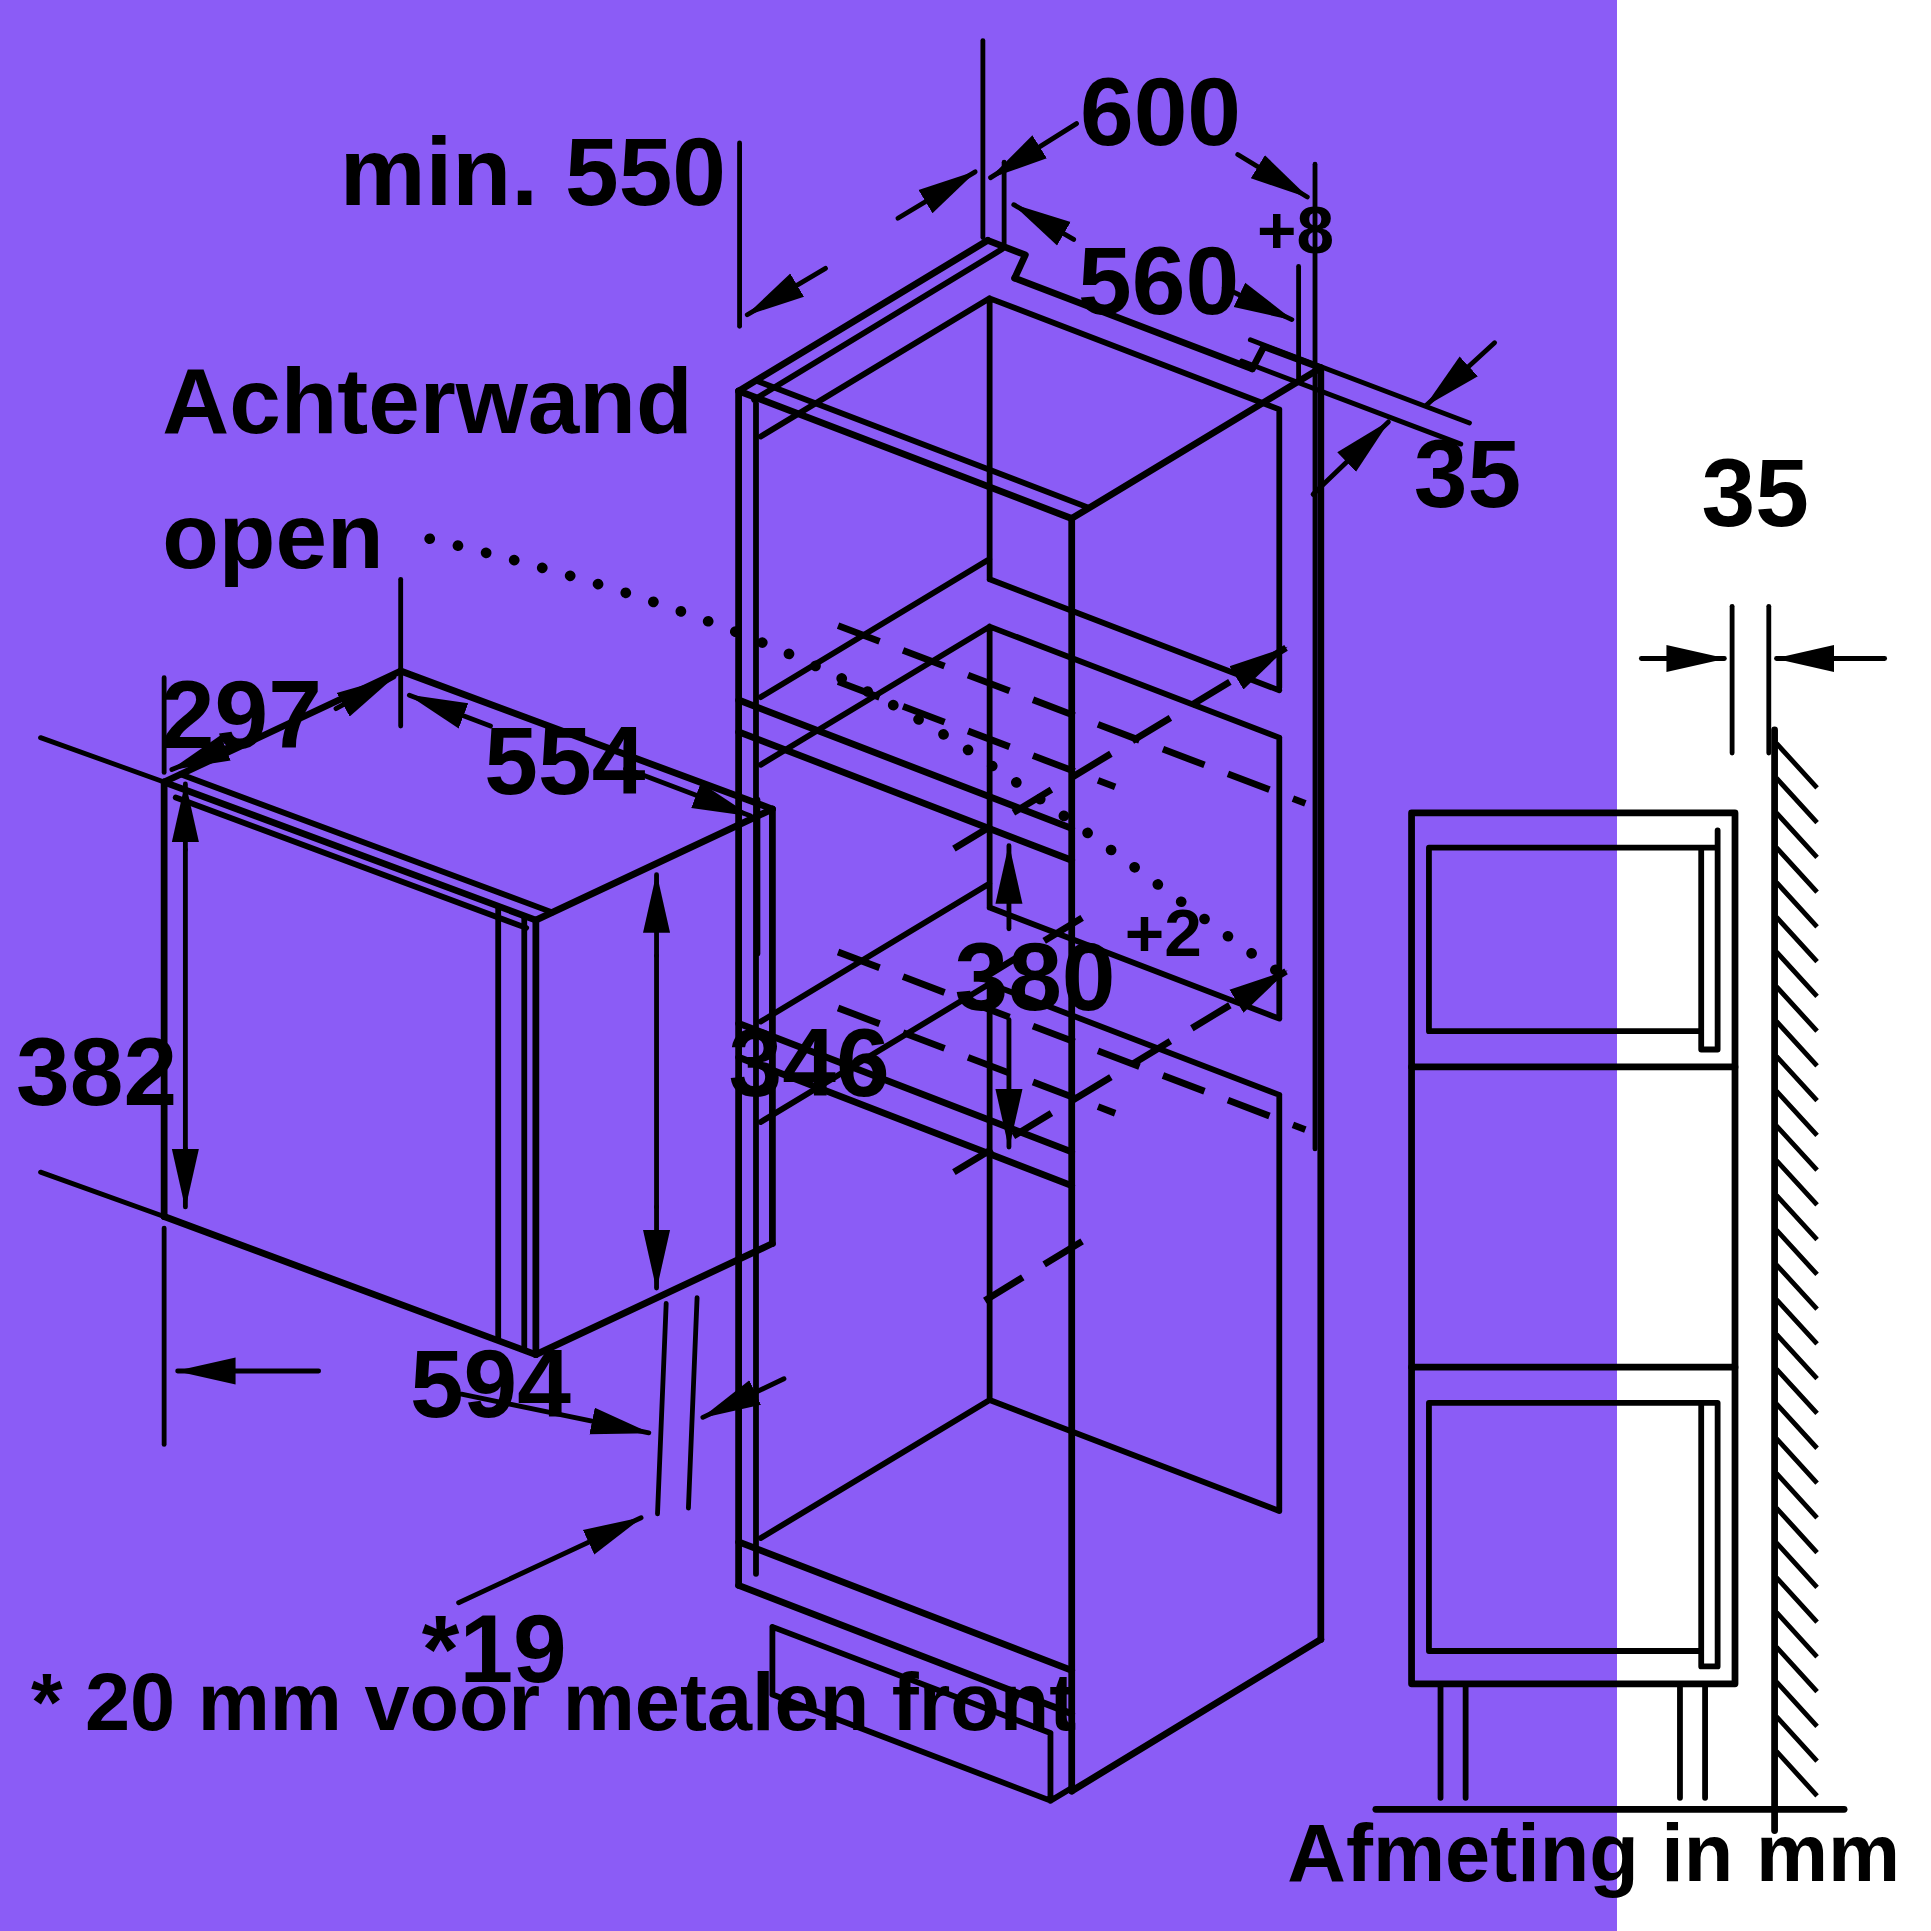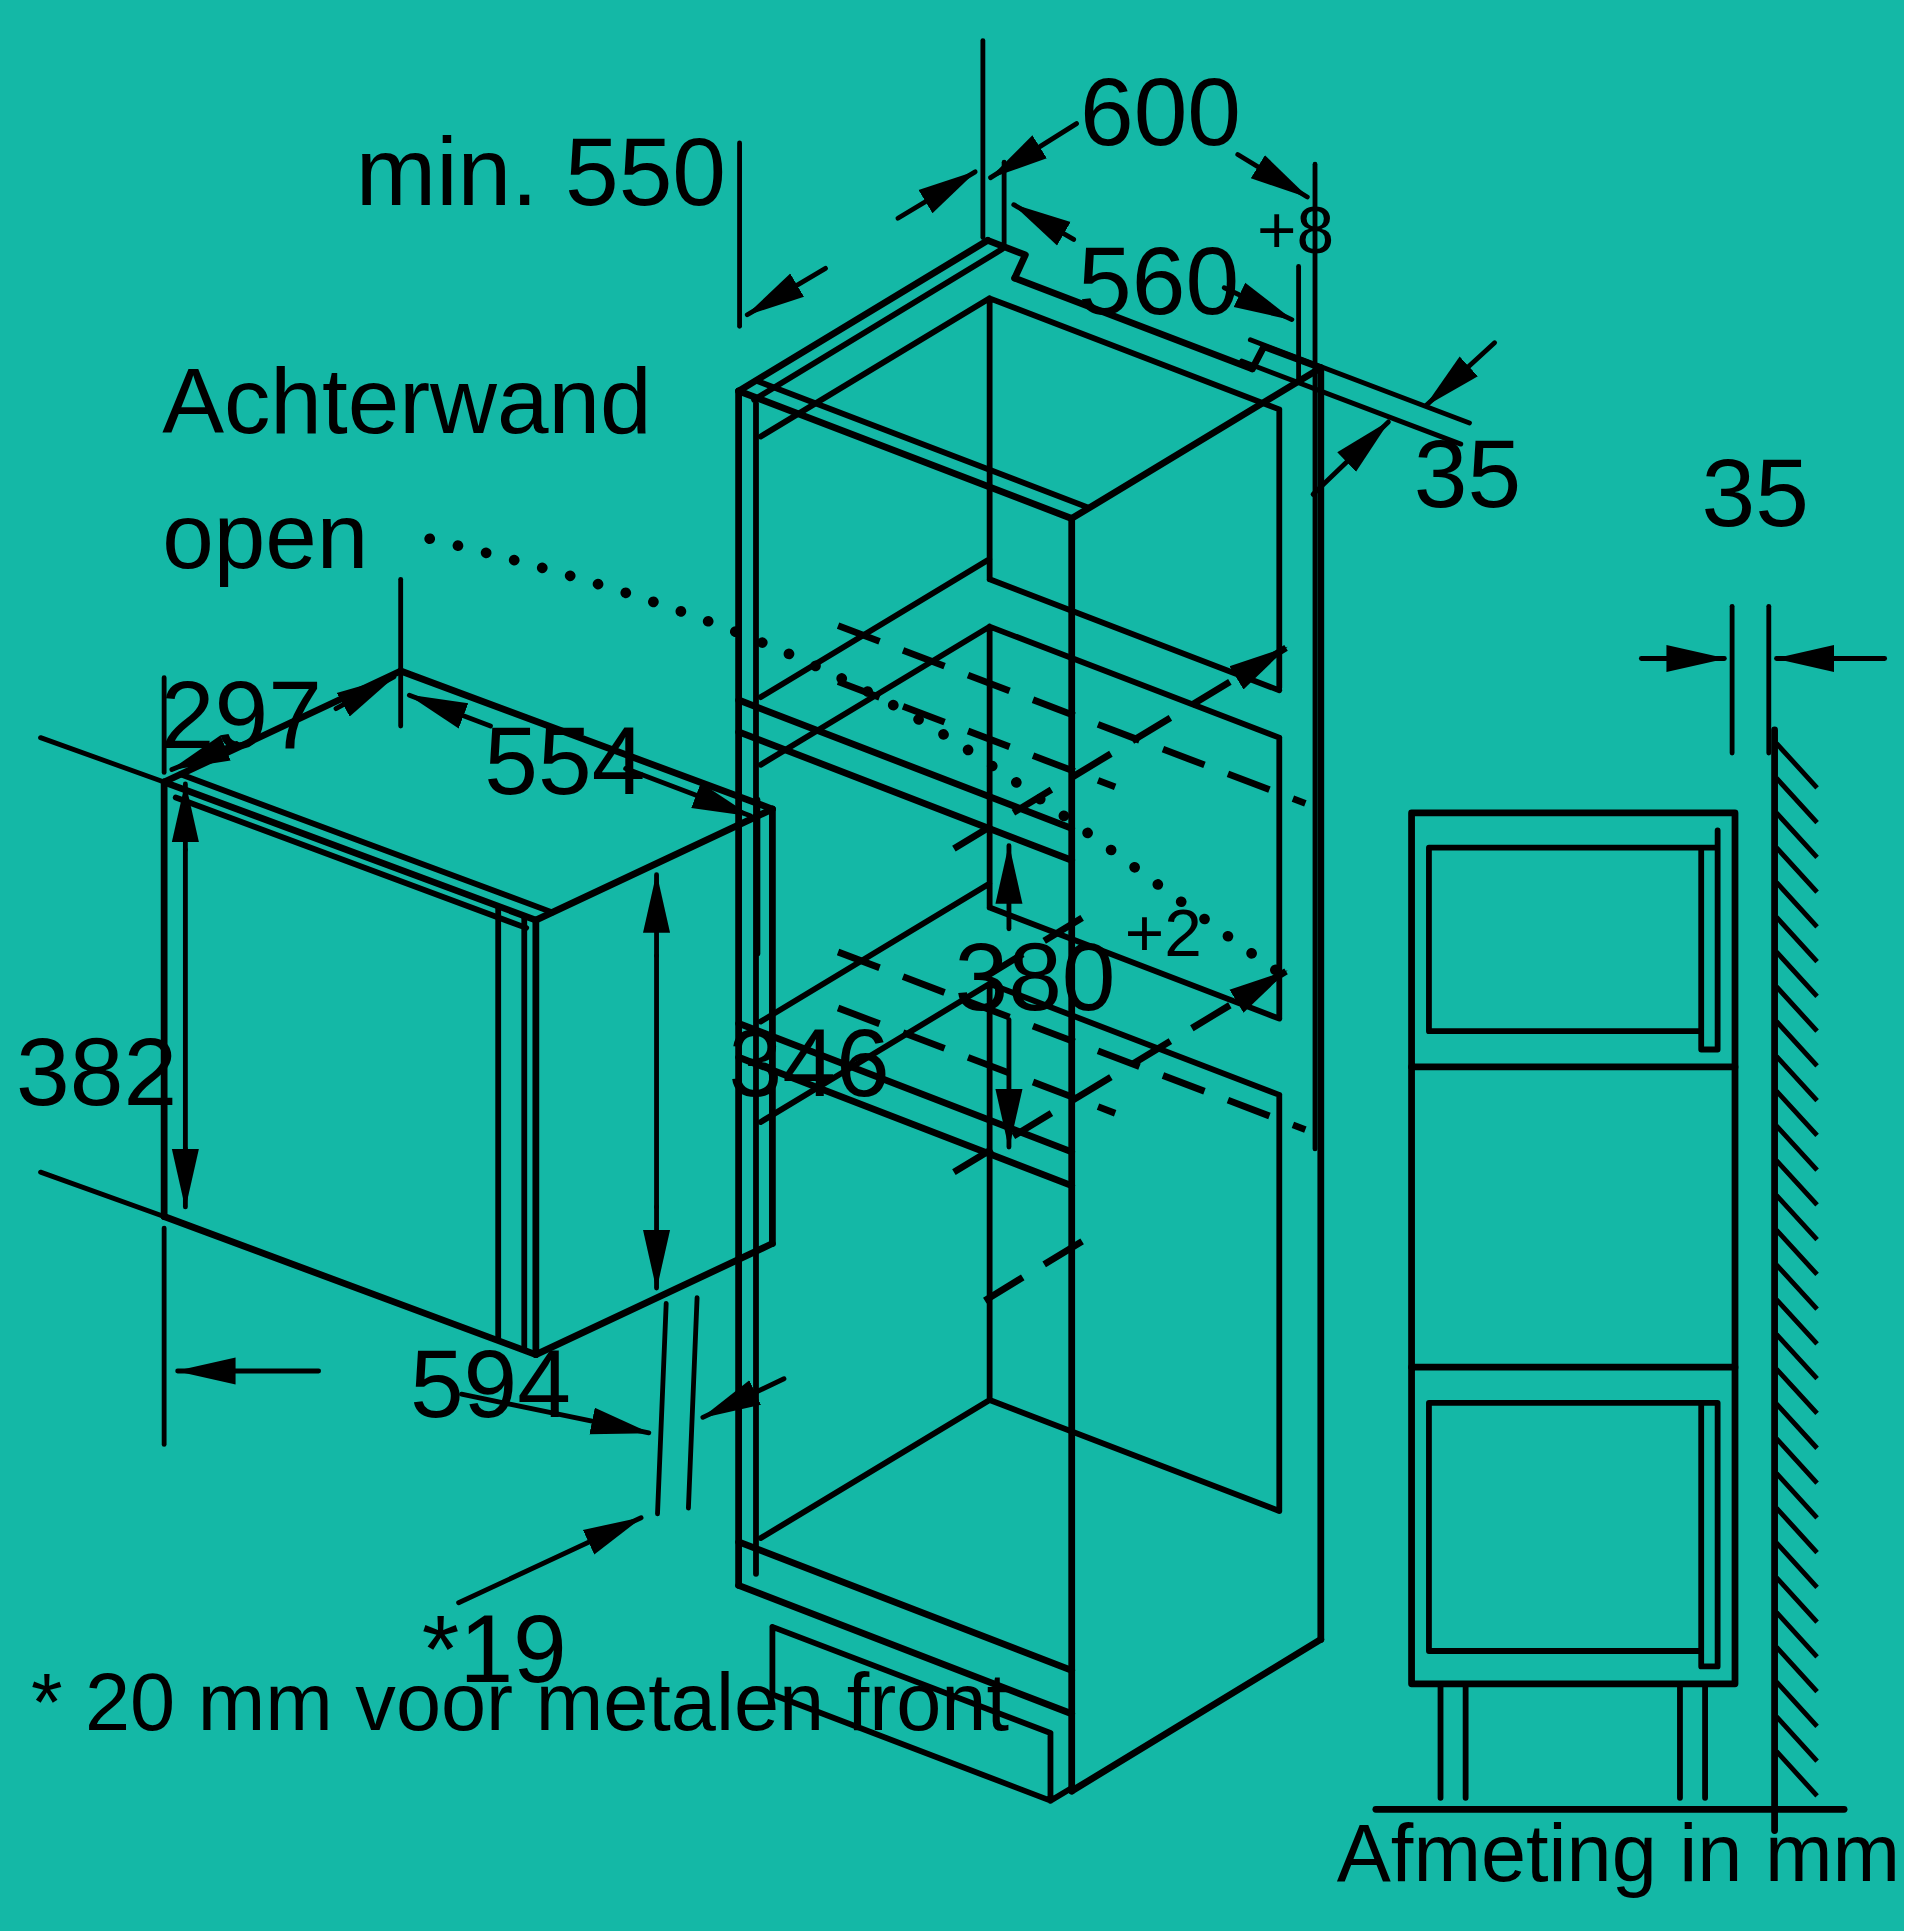--- a/index.html
+++ b/index.html
@@ -1,16 +1,16 @@
 <!DOCTYPE html>
 <html><head>
 <meta charset="utf-8">
 <style>
   html,body{margin:0;padding:0;background:#ffffff;}
-  .stage{width:1904px;height:1931px;position:relative;background:#14b8a6;}
+  .stage{width:1617px;height:1931px;position:relative;background:#8b5cf6;font-weight:bold;}
   svg{display:block;}
   text{font-family:"Liberation Sans","DejaVu Sans",sans-serif;fill:#000;}
   .ln{stroke:#000;stroke-width:7;fill:none;stroke-linecap:round;stroke-linejoin:round;}
   .ln2{stroke:#000;stroke-width:6;fill:none;stroke-linecap:round;stroke-linejoin:round;}
   .dim{stroke:#000;stroke-width:5;fill:none;stroke-linecap:round;}
   .dash{stroke:#000;stroke-width:7;fill:none;stroke-dasharray:46 26;stroke-linecap:butt;}
   .dots{stroke:#000;stroke-width:11;fill:none;stroke-dasharray:0.1 30;stroke-linecap:round;}
   .hatch{stroke:#000;stroke-width:5;fill:none;}
   .t100{font-size:100px;}
   .t84{font-size:84px;}

